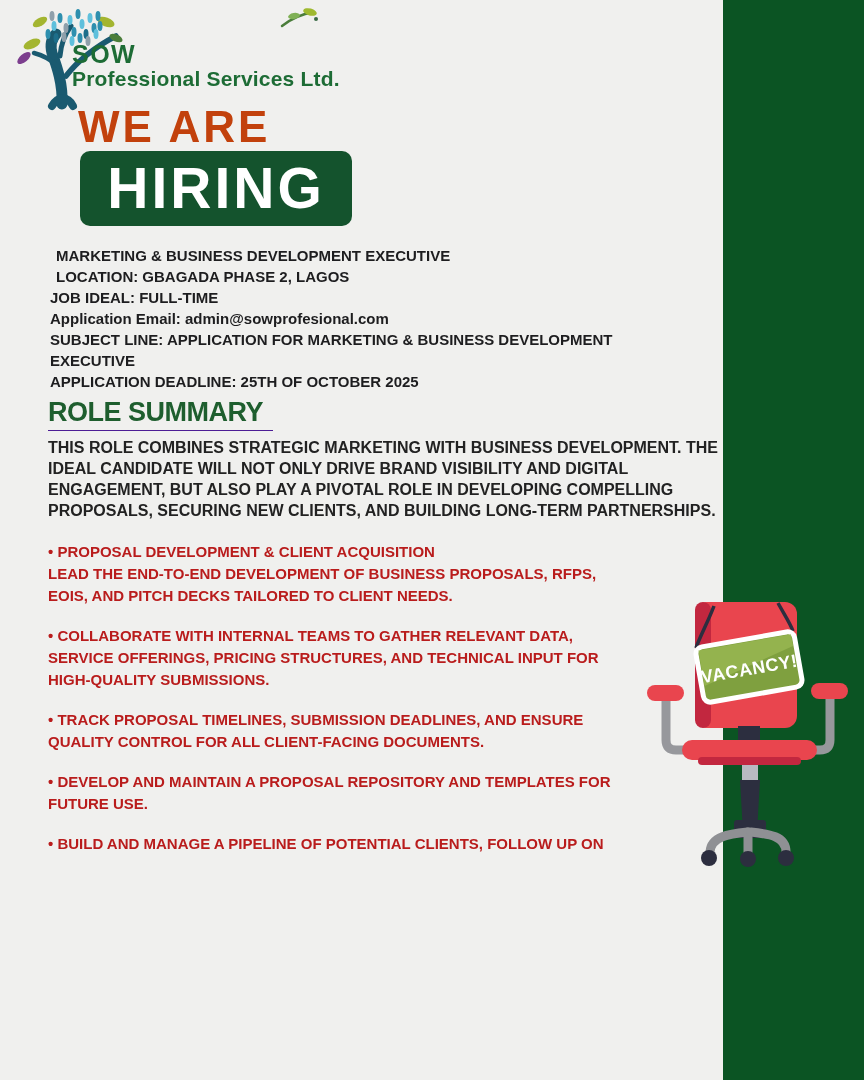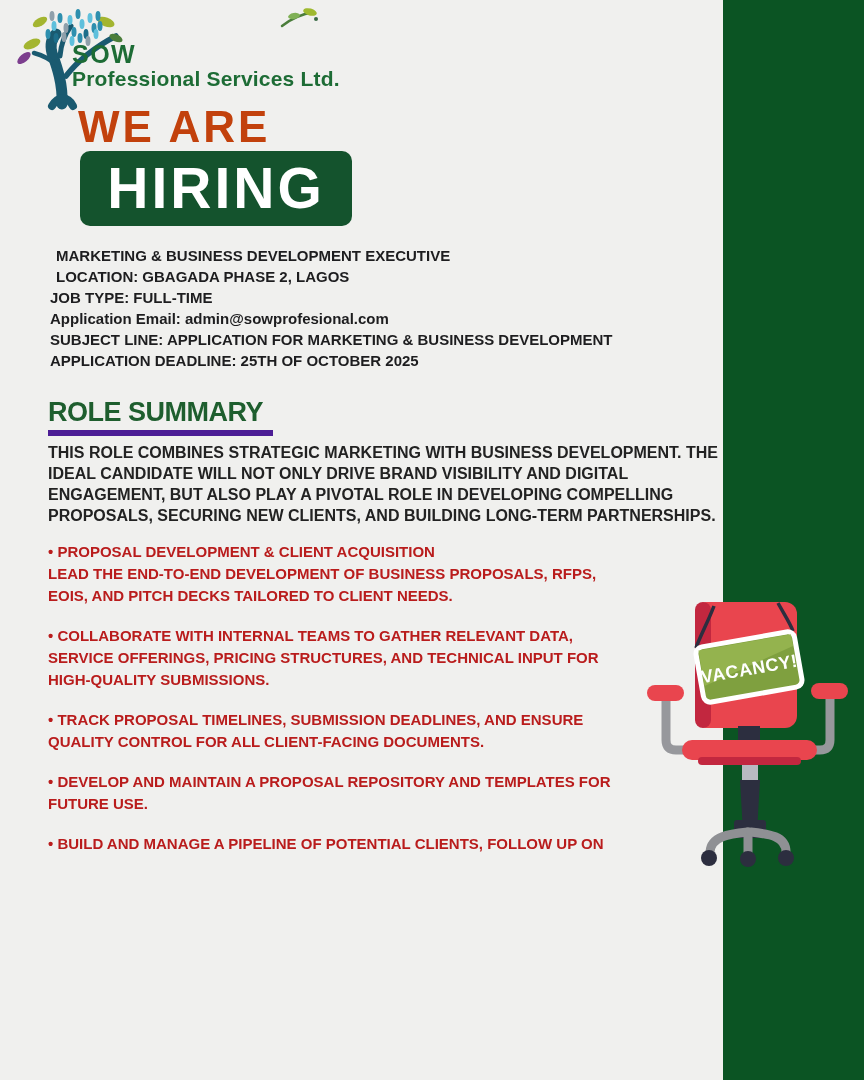--- a/index.html
+++ b/index.html
@@ -22,21 +22,21 @@
   .hiring-text { font-size:57px; font-weight:900; color:#ffffff; letter-spacing:3px; line-height:1; }
 
   
   .details { position:absolute; left:50px; top:245px; font-size:15px; font-weight:700; color:#1d1d1f; line-height:21px; white-space:nowrap; }
   .details .indent { padding-left:6px; }
 
   
   .section { position:absolute; left:48px; }
   .section-role { top:397px; }
   .section-resp { top:524px; }
-  .green-heading { display:inline-block; font-size:27px; font-weight:800; color:#1e5e2e; border-bottom:6px solid #4c1d95; padding:0 10px 2px 0; letter-spacing:-0.5px; }
+  .green-heading { display:inline-block; font-size:27px; font-weight:800; color:#1e5e2e; border-bottom:1px solid #4c1d95; padding:0 10px 2px 0; letter-spacing:-0.5px; }
   .body-lines { margin-top:6px; font-size:16px; font-weight:700; color:#222222; line-height:21px; white-space:nowrap; }
   .resp-items { margin-top:17px; }
   .resp-item { font-size:15px; font-weight:700; color:#b91c1c; line-height:22px; margin-bottom:18px; white-space:nowrap; }
 
   
   .chair { position:absolute; left:638px; top:588px; width:230px; height:295px; }
 </style>
 </head>
 <body>
 
@@ -90,23 +90,24 @@
   </div>
 
   <div class="we-are">WE ARE</div>
   <div class="hiring-badge">
     <div class="hiring-text">HIRING</div>
   </div>
 
   <div class="details">
     <div class="indent">MARKETING &amp; BUSINESS DEVELOPMENT EXECUTIVE</div>
     <div class="indent">LOCATION: GBAGADA PHASE 2, LAGOS</div>
-    <div>JOB TYPE: FULL-TIME</div>
+    <div>JOB IDEAL: FULL-TIME</div>
     <div>Application Email: admin@sowprofesional.com</div>
     <div>SUBJECT LINE: APPLICATION FOR MARKETING &amp; BUSINESS DEVELOPMENT</div>
+    <div>EXECUTIVE</div>
     <div>APPLICATION DEADLINE: 25TH OF OCTOBER 2025</div>
   </div>
 
   <div class="section section-role">
     <div class="green-heading">ROLE SUMMARY</div>
     <div class="body-lines">
       <div>THIS ROLE COMBINES STRATEGIC MARKETING WITH BUSINESS DEVELOPMENT. THE</div>
       <div>IDEAL CANDIDATE WILL NOT ONLY DRIVE BRAND VISIBILITY AND DIGITAL</div>
       <div>ENGAGEMENT, BUT ALSO PLAY A PIVOTAL ROLE IN DEVELOPING COMPELLING</div>
       <div>PROPOSALS, SECURING NEW CLIENTS, AND BUILDING LONG-TERM PARTNERSHIPS.</div>

